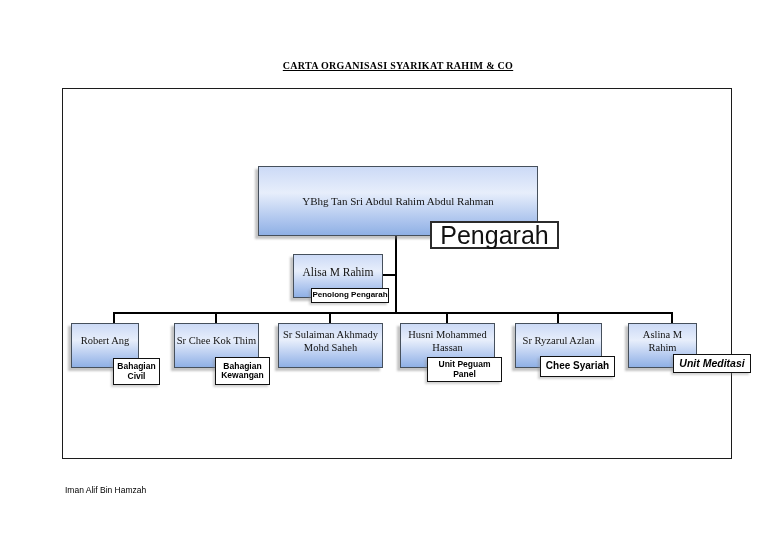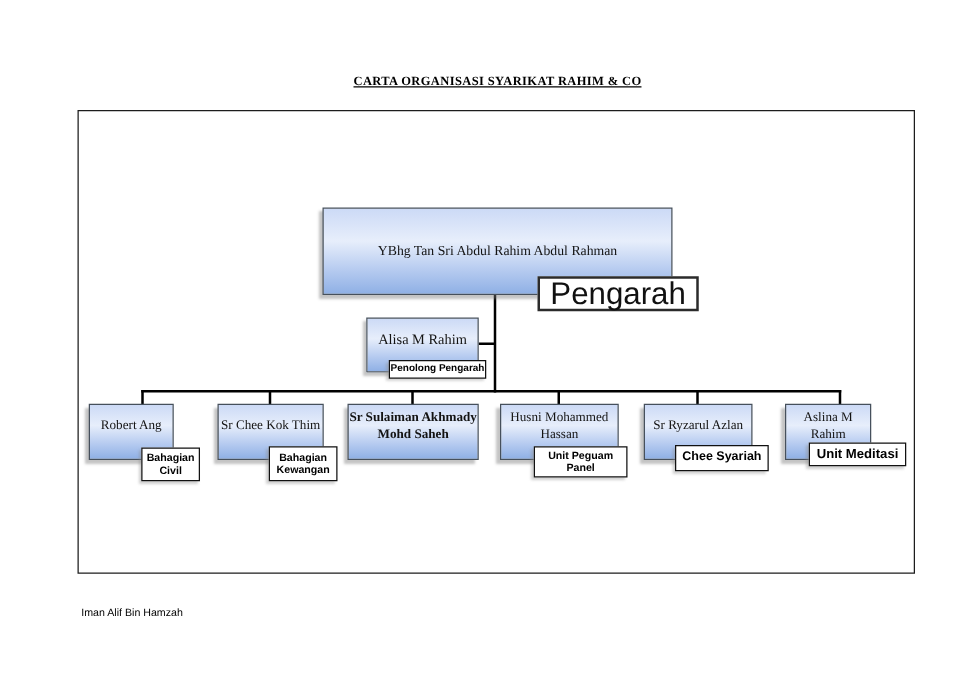--- a/index.html
+++ b/index.html
@@ -42,21 +42,21 @@
     text-align: center;
     font-family: "Liberation Serif", serif;
     color: #131313;
     box-sizing: border-box;
   }
   .main-box   { left: 258px; top: 166px; width: 280px; height: 70px; font-size: 11px; }
   .alisa-box  { left: 293px; top: 254px; width: 90px;  height: 44px; font-size: 11.5px; padding-bottom: 8px; }
   .dept-box   { font-size: 10.5px; line-height: 1.15; padding-bottom: 8px; }
   .d1 { left: 71px;  top: 323px; width: 68px;  height: 45px; }
   .d2 { left: 174px; top: 323px; width: 85px;  height: 45px; }
-  .d3 { left: 278px; top: 323px; width: 105px; height: 45px; font-weight: bold; }
+  .d3 { left: 278px; top: 323px; width: 105px; height: 45px; }
   .d4 { left: 400px; top: 323px; width: 95px;  height: 45px; }
   .d5 { left: 515px; top: 323px; width: 87px;  height: 45px; }
   .d6 { left: 628px; top: 323px; width: 69px;  height: 45px; }
 
   .role-box {
     position: absolute;
     background: #ffffff;
     border: 2px solid #2b2b2b;
     display: flex;
     align-items: center;
@@ -81,21 +81,21 @@
     color: #000;
     line-height: 1.08;
     box-sizing: border-box;
   }
   .penolong { left: 311px; top: 288px; width: 78px; height: 15px; font-size: 8px; }
   .u1 { left: 113px; top: 358px; width: 47px; height: 27px; font-size: 8.5px; }
   .u2 { left: 215px; top: 357px; width: 55px; height: 28px; font-size: 8.5px; }
   .u3 { left: 313px; top: 357px; width: 78px; height: 23px; font-size: 7.5px; }
   .u4 { left: 427px; top: 357px; width: 75px; height: 25px; font-size: 8.5px; }
   .u5 { left: 540px; top: 356px; width: 75px; height: 21px; font-size: 10px; }
-  .u6 { left: 647px; top: 354px; width: 78px; height: 19px; font-size: 10.5px; }
+  .u6 { left: 673px; top: 354px; width: 78px; height: 19px; font-size: 10.5px; font-style: italic; }
 
   .line { position: absolute; background: #000; }
   .v-main  { left: 395px; top: 236px; width: 2px; height: 78px; }
   .h-alisa { left: 383px; top: 274px; width: 13px; height: 2px; }
   .h-row   { left: 113px; top: 312px; width: 560px; height: 2px; }
   .stub { top: 312px; width: 2px; height: 12px; }
   .s1 { left: 113px; } .s2 { left: 215px; } .s3 { left: 329px; }
   .s4 { left: 446px; } .s5 { left: 557px; } .s6 { left: 671px; }
 
   .footer {

